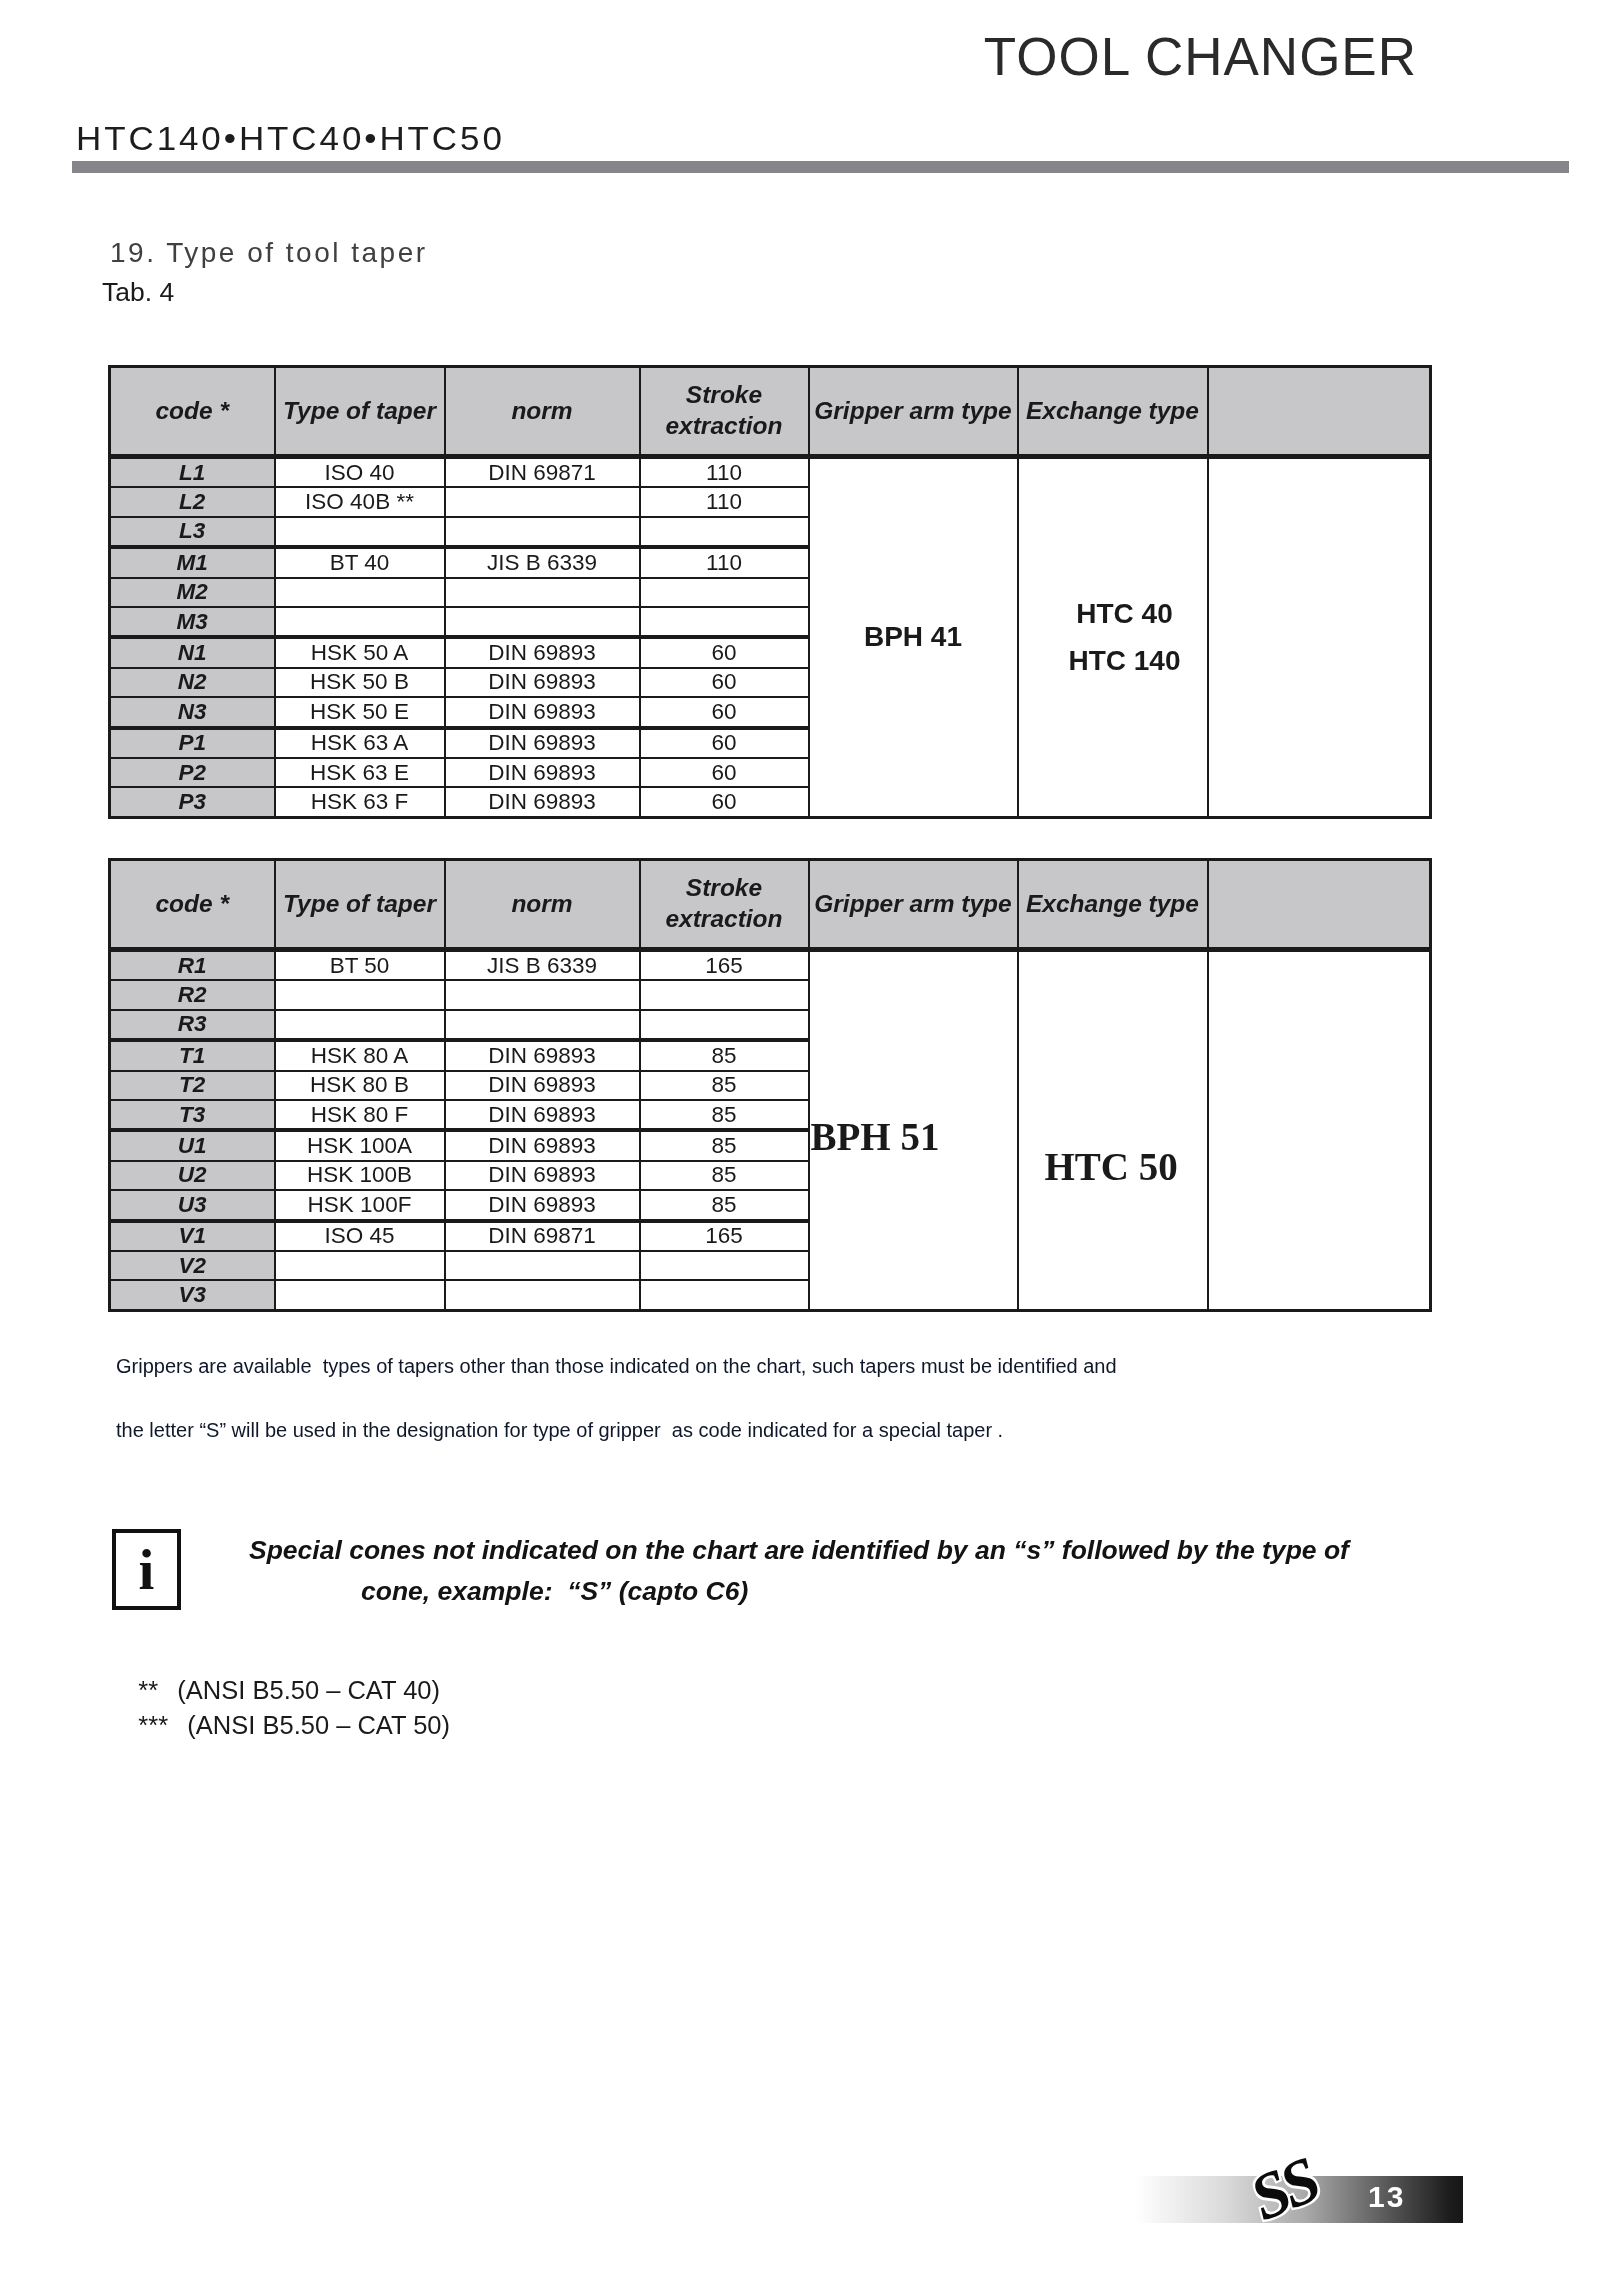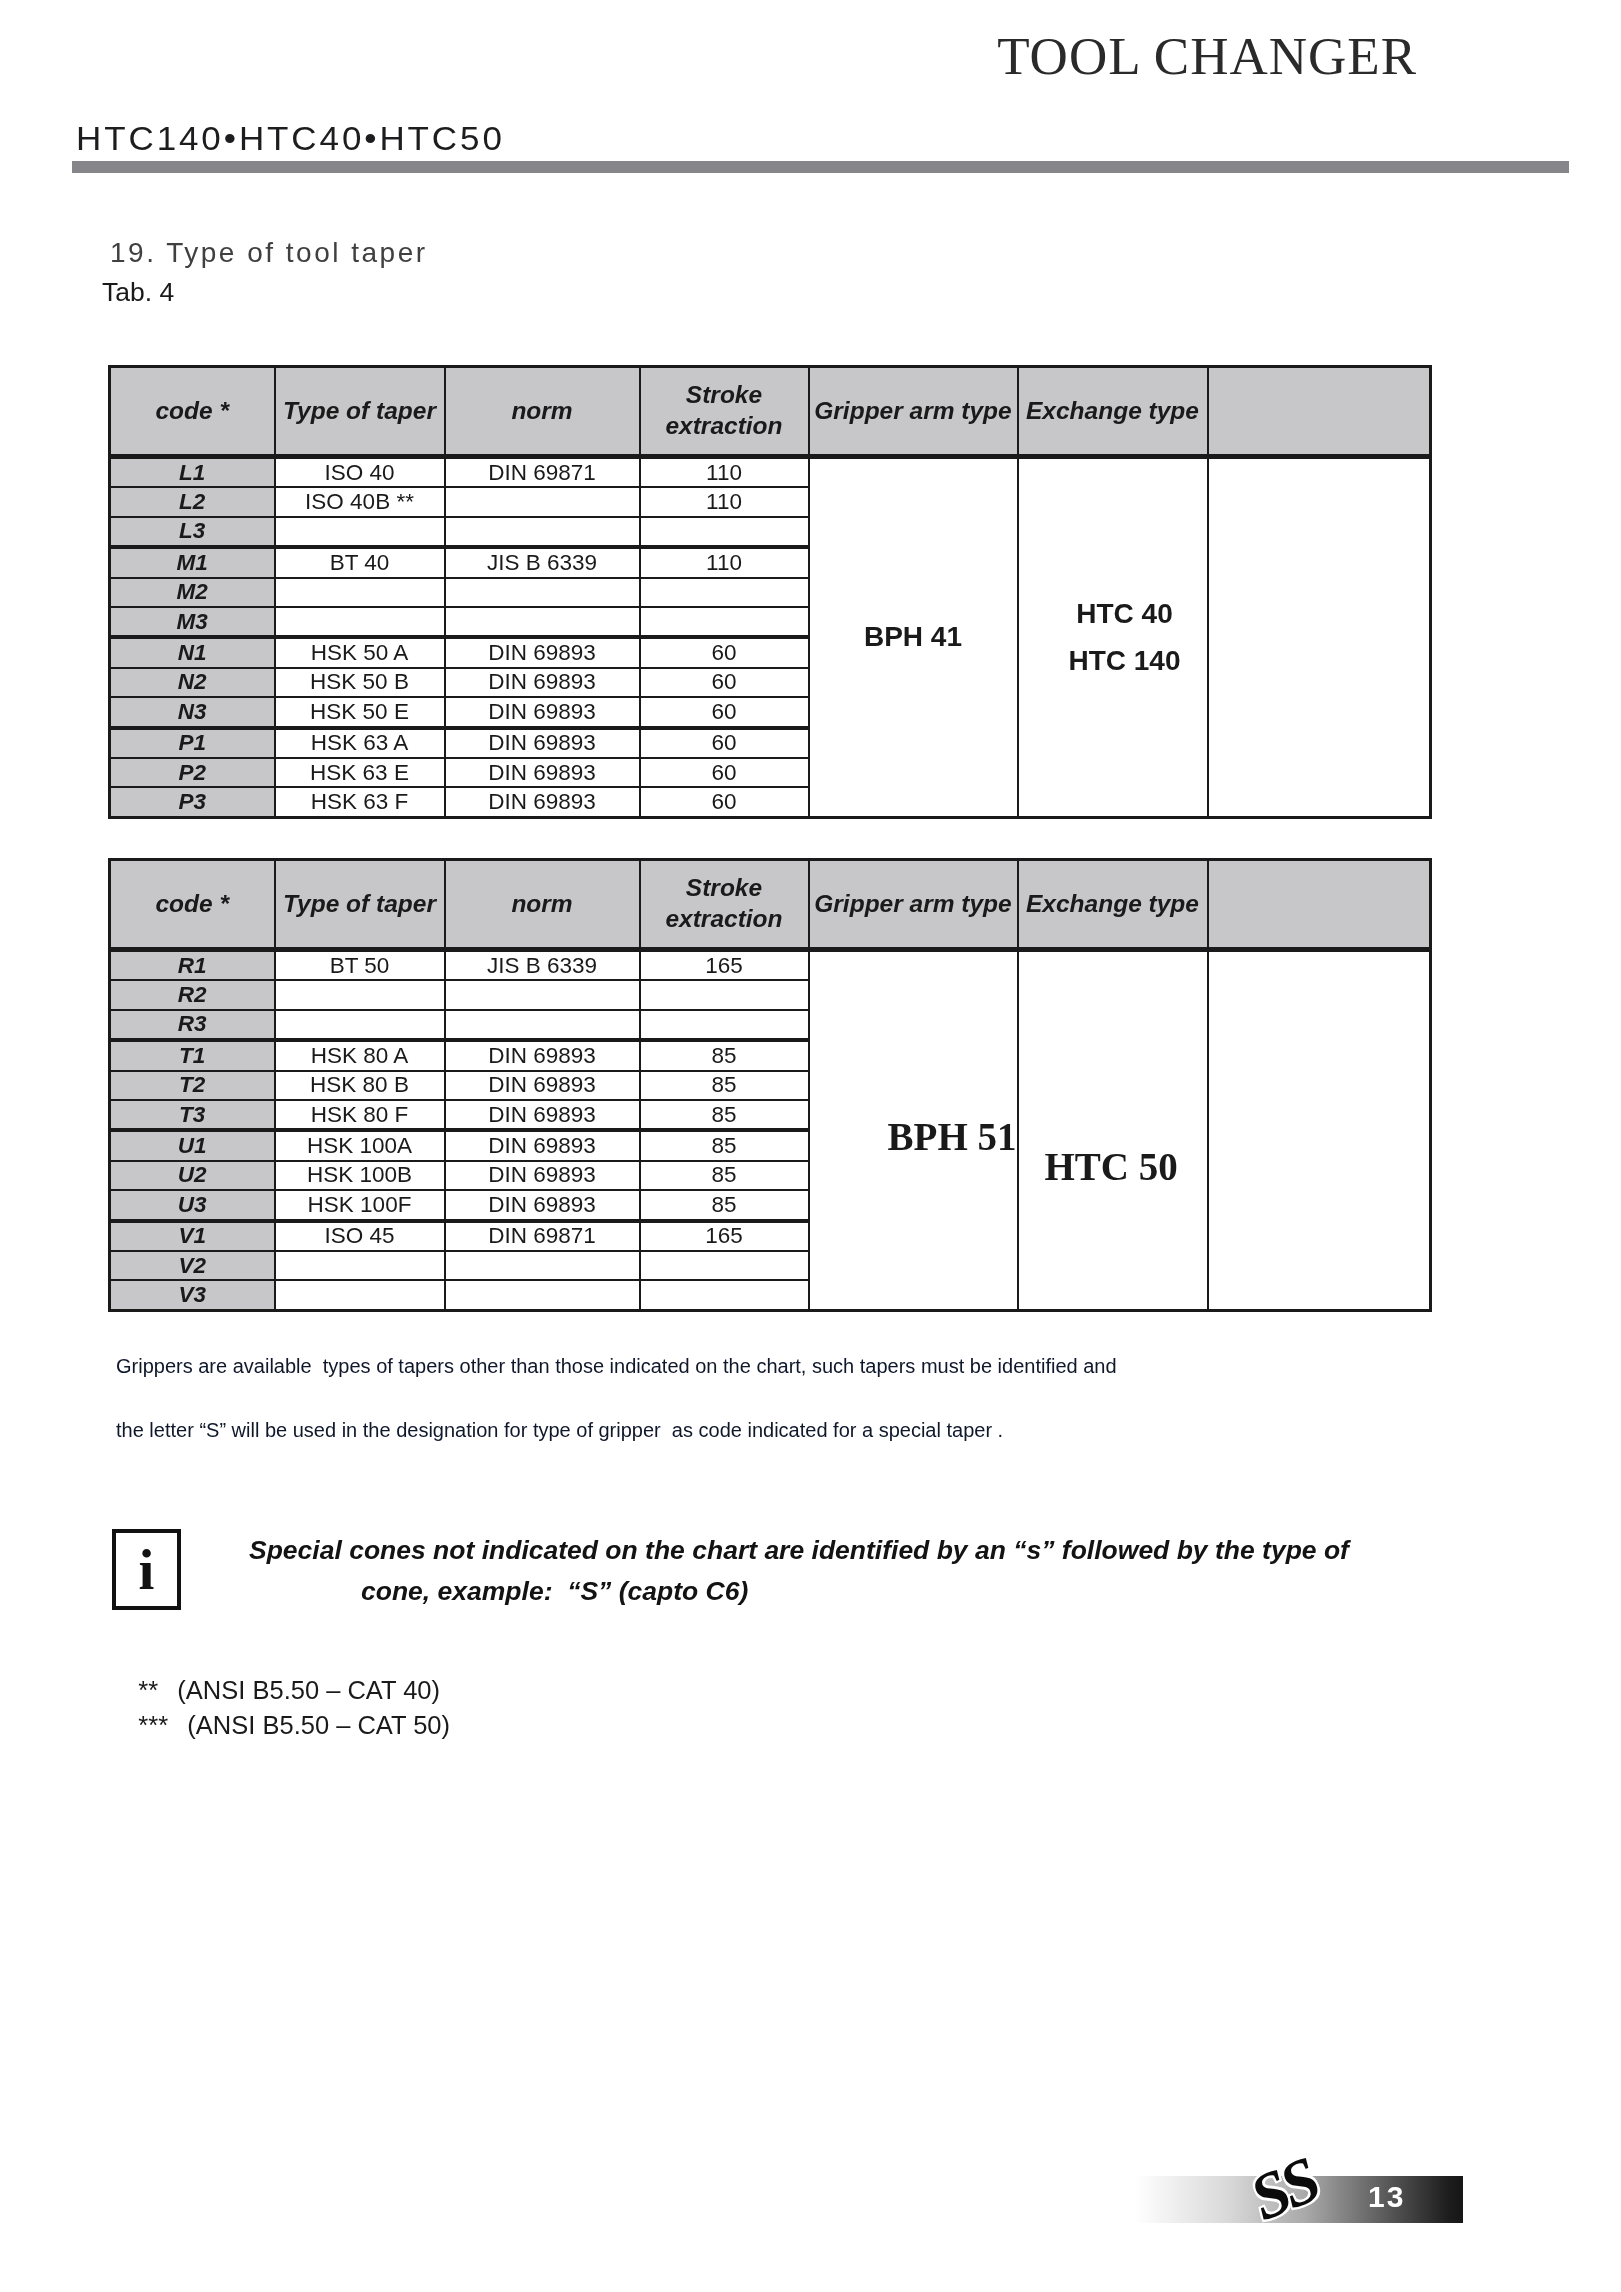--- a/index.html
+++ b/index.html
@@ -1,20 +1,20 @@
 <!DOCTYPE html>
 <html><head>
 <meta charset="utf-8">
 <style>
   html,body{margin:0;padding:0;background:#ffffff;}
   .page{position:relative;width:1621px;height:2293px;background:#ffffff;overflow:hidden;
         font-family:"Liberation Sans",sans-serif;color:#1a1a1a;}
 
   
-  .doc-title{position:absolute;top:25.5px;right:204px;font-size:53px;letter-spacing:1px;color:#2a2a2a;white-space:nowrap;font-family:Liberation Serif, serif;}
+  .doc-title{position:absolute;top:25.5px;right:204px;font-size:53px;letter-spacing:1px;color:#2a2a2a;white-space:nowrap;}
   .models-line{position:absolute;left:76px;top:120px;font-size:35px;letter-spacing:2.9px;color:#1d1d1f;
                transform:scaleY(0.95);transform-origin:left top;white-space:nowrap;}
   .rule-bar{position:absolute;left:72px;top:161px;width:1497px;height:11.8px;background:#85858a;}
 
   
   .section-heading{position:absolute;left:110px;top:237px;font-size:28px;font-weight:normal;
                    letter-spacing:2.5px;color:#404040;white-space:nowrap;}
   .tab-label{position:absolute;left:102px;top:277px;font-size:26.5px;color:#1a1a1a;}
 
   
@@ -27,21 +27,21 @@
                  text-align:center;vertical-align:middle;padding:0;line-height:1.25;}
   table.taper td{height:27.4px;border:2px solid #1a1a1a;font-size:22.5px;text-align:center;
                  vertical-align:middle;padding:0;overflow:hidden;}
   table.taper td.code{background:#c7c7c9;font-style:italic;font-weight:bold;}
   table.taper tbody tr:nth-child(3n+4) td{border-top:4.9px solid #1a1a1a;}
   table.taper td.merged{border-top:2.9px solid #1a1a1a;}
   table.taper td.gripper,table.taper td.exchange{font-weight:bold;font-size:28px;}
   .exchange .exchange-line{margin:15.7px 0;padding-left:24px;}
   
   table.serif td.gripper,table.serif td.exchange{font-family:"Liberation Serif",serif;font-size:39px;text-align:left;}
-  table.serif .gripper-text{margin-top:11.8px;margin-left:1px;text-align:right;}
+  table.serif .gripper-text{margin-top:11.8px;margin-left:1px;}
   table.serif .exchange-line{margin:9px;margin-top:82px;margin-left:2px;}
 
   
   .para-line{position:absolute;left:116px;font-size:20px;color:#0f172a;white-space:pre;}
   .para-1{top:1355px;}
   .para-2{top:1419px;}
 
   
   .info-box{position:absolute;left:112px;top:1529px;width:61px;height:73px;border:4.9px solid #111;
             display:flex;align-items:center;justify-content:center;

